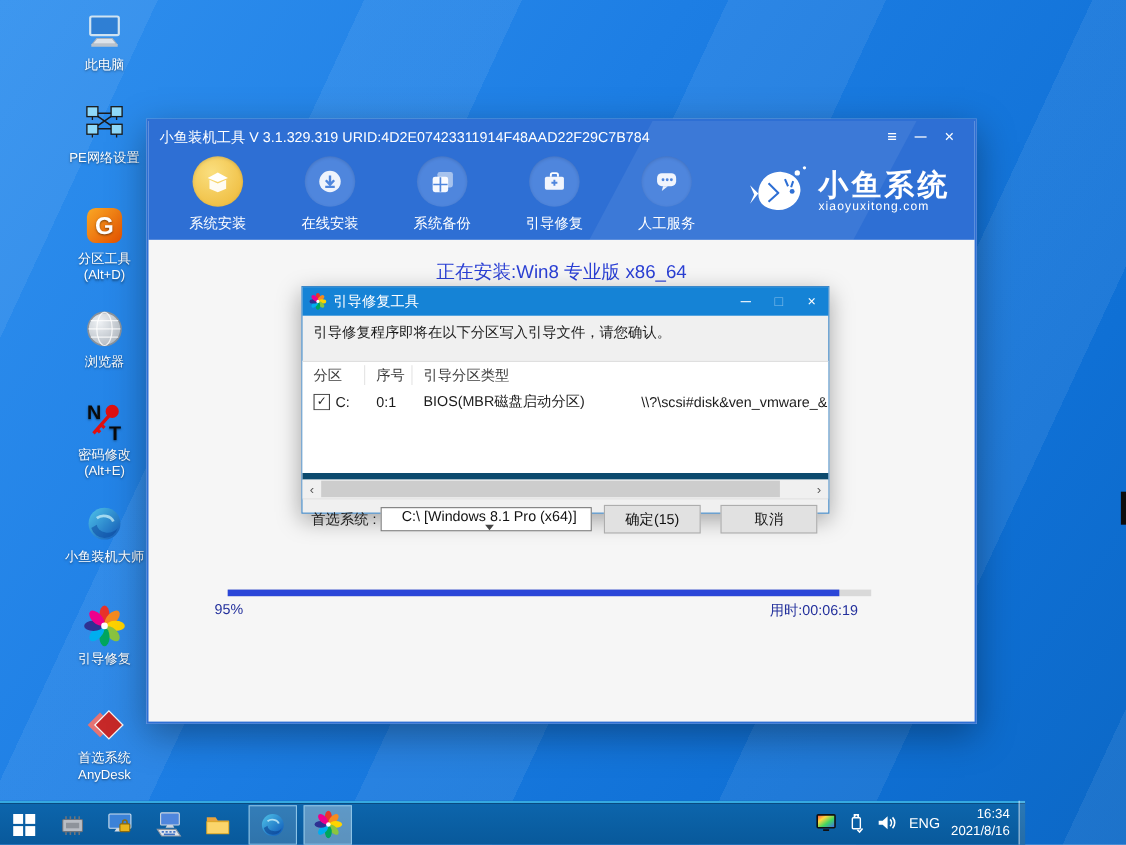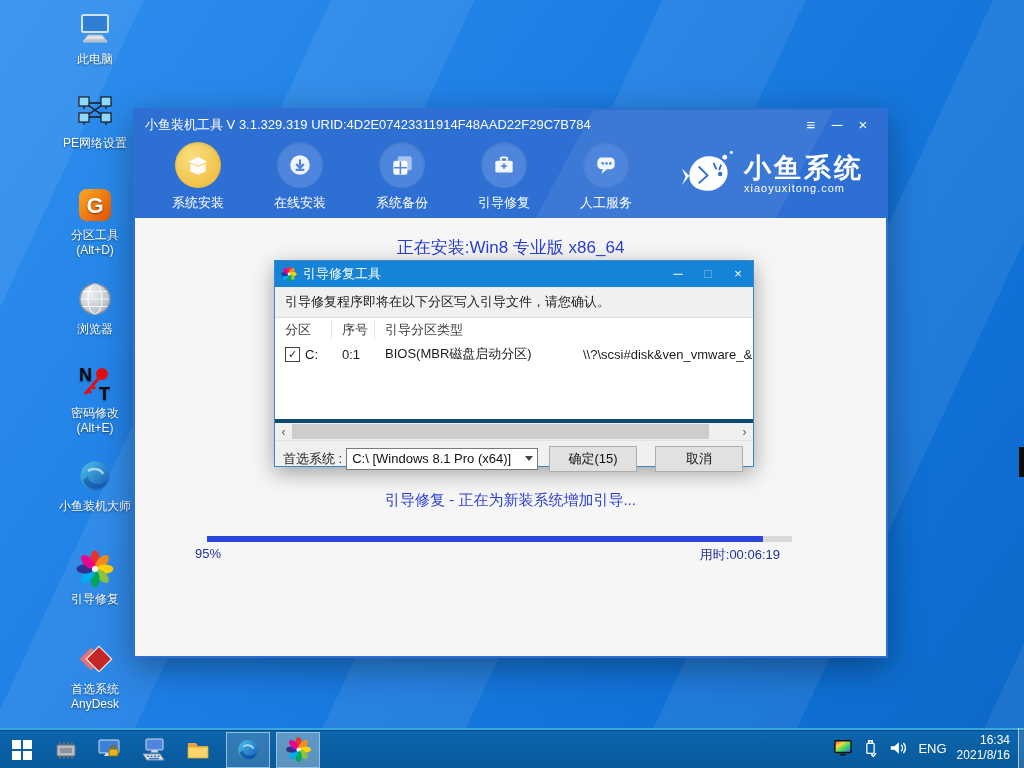--- a/index.html
+++ b/index.html
@@ -41,45 +41,45 @@
   .progress-labels{position:absolute;left:60px;top:436px;width:585px;display:flex;justify-content:space-between;
     color:#23309c;font-size:13px;}
   
   .dialog{position:absolute;left:139px;top:150px;width:480px;height:207px;background:#f0f0f0;
     border:1px solid #3c87c8;box-sizing:border-box;box-shadow:0 6px 20px rgba(0,0,0,.35);}
   .dlg-titlebar{height:26px;background:#1583d6;display:flex;align-items:center;padding-left:6px;color:#fff;font-size:13px;}
   .dlg-title{flex:1;margin-left:6px;}
   .dlg-ctrl{width:30px;text-align:center;font-size:13px;line-height:26px;cursor:pointer;}
   .dlg-ctrl.dim{opacity:.45;}
   .dlg-msg{padding:6px 10px;font-size:13px;color:#1c1c1c;}
-  .dlg-table{background:#fff;height:101px;border-top:1px solid #dcdcdc;border-bottom:4px solid #0c4a6e;
-    font-size:13px;color:#1c1c1c;overflow:hidden;}
+  .dlg-table{background:#fff;height:101px;border-top:1px solid #dcdcdc;border-bottom:6px solid #0c4a6e;
+    font-size:13px;color:#1c1c1c;overflow:hidden;margin-top:11px;}
   .trow{display:grid;grid-template-columns:57px 43px 198px 1fr;align-items:center;height:24px;}
   .trow.head .cell{color:#3c3c3c;border-right:1px solid #e4e4e4;height:18px;line-height:18px;}
   .trow.head .cell:last-child{border-right:none;}
   .cell{padding-left:10px;white-space:nowrap;overflow:hidden;}
   .cell.part{display:flex;align-items:center;gap:5px;}
   .cbx{width:13px;height:13px;background:#fff;border:1px solid #444;font-size:11px;line-height:12px;
     text-align:center;color:#222;flex:0 0 13px;}
   .hscroll{height:17px;display:flex;align-items:center;background:#f0f0f0;font-size:12px;color:#555;}
   .hs-arrow{width:17px;text-align:center;cursor:pointer;}
   .hs-track{flex:1;height:15px;background:#f0f0f0;position:relative;}
   .hs-thumb{position:absolute;left:0;top:0;height:15px;width:94%;background:#cdcdcd;cursor:pointer;}
   .dlg-footer{height:35px;display:flex;align-items:center;padding:0 8px;gap:0;border-top:1px solid #e2e2e2;}
   .ft-label{font-size:13px;color:#1c1c1c;white-space:nowrap;}
   .combo{width:192px;height:22px;box-sizing:border-box;background:#fff;border:1px solid #7a7a7a;margin-left:4px;
-    display:flex;align-items:center;font-size:13px;color:#111;padding-left:5px;cursor:pointer;}
+    display:flex;align-items:center;font-size:13px;color:#111;padding-left:5px;cursor:pointer;flex-direction:column;}
   .combo .val{flex:1;white-space:nowrap;overflow:hidden;}
   .combo .chev{width:16px;display:flex;justify-content:center;}
   .chev i{width:0;height:0;border-left:4px solid transparent;border-right:4px solid transparent;border-top:5px solid #444;}
   .btn{width:86px;height:24px;background:#e1e1e1;border:1px solid #adadad;font-size:13px;color:#111;
     display:flex;align-items:center;justify-content:center;cursor:pointer;margin-left:auto;}
   .btn.cancel{margin-left:18px;margin-right:2px;}
   
-  .taskbar{position:absolute;left:0;bottom:0;width:1024px;height:40px;
+  .taskbar{position:absolute;left:0;bottom:0;width:932px;height:40px;
     background:linear-gradient(#0d66ad,#08599b);box-shadow:inset 0 2px 0 #35a9e1,inset 0 3px 0 rgba(0,0,0,.25);
     display:flex;align-items:center;}
   .tb-btn{width:44px;height:36px;margin-top:3px;display:flex;align-items:center;justify-content:center;cursor:pointer;}
   .tb-btn.framed{border:1px solid #8cc3e6;background:rgba(255,255,255,.16);box-sizing:border-box;margin-left:6px;}
   .tb-btn.active{background:rgba(255,255,255,.34);}
   .winlogo{display:grid;grid-template-columns:9px 9px;grid-template-rows:9px 9px;gap:2px;}
   .winlogo span{background:#fff;}
   .tray{margin-left:auto;display:flex;align-items:center;gap:10px;color:#fff;padding-right:8px;}
   .tray .eng{font-size:13px;}
   .clock{text-align:right;font-size:12px;line-height:15px;cursor:pointer;}
@@ -287,21 +287,20 @@
           <circle cx="43" cy="30" r="2.4" fill="#2e6fd4"></circle>
         </svg>
       <div class="logo-txt">
         <div class="big">小鱼系统</div>
         <div class="small">xiaoyuxitong.com</div>
       </div>
     </div>
   </div>
 
   <div class="install-status">正在安装:Win8 专业版 x86_64</div>
-  <div class="boot-status">引导修复 - 正在为新装系统增加引导...</div>
 
   <div class="progress-track">
     <div class="progress-fill" style="width: 95%;"></div>
   </div>
   <div class="progress-labels">
     <span>95%</span>
     <span>用时:00:06:19</span>
   </div>
 
   <div class="dialog">

